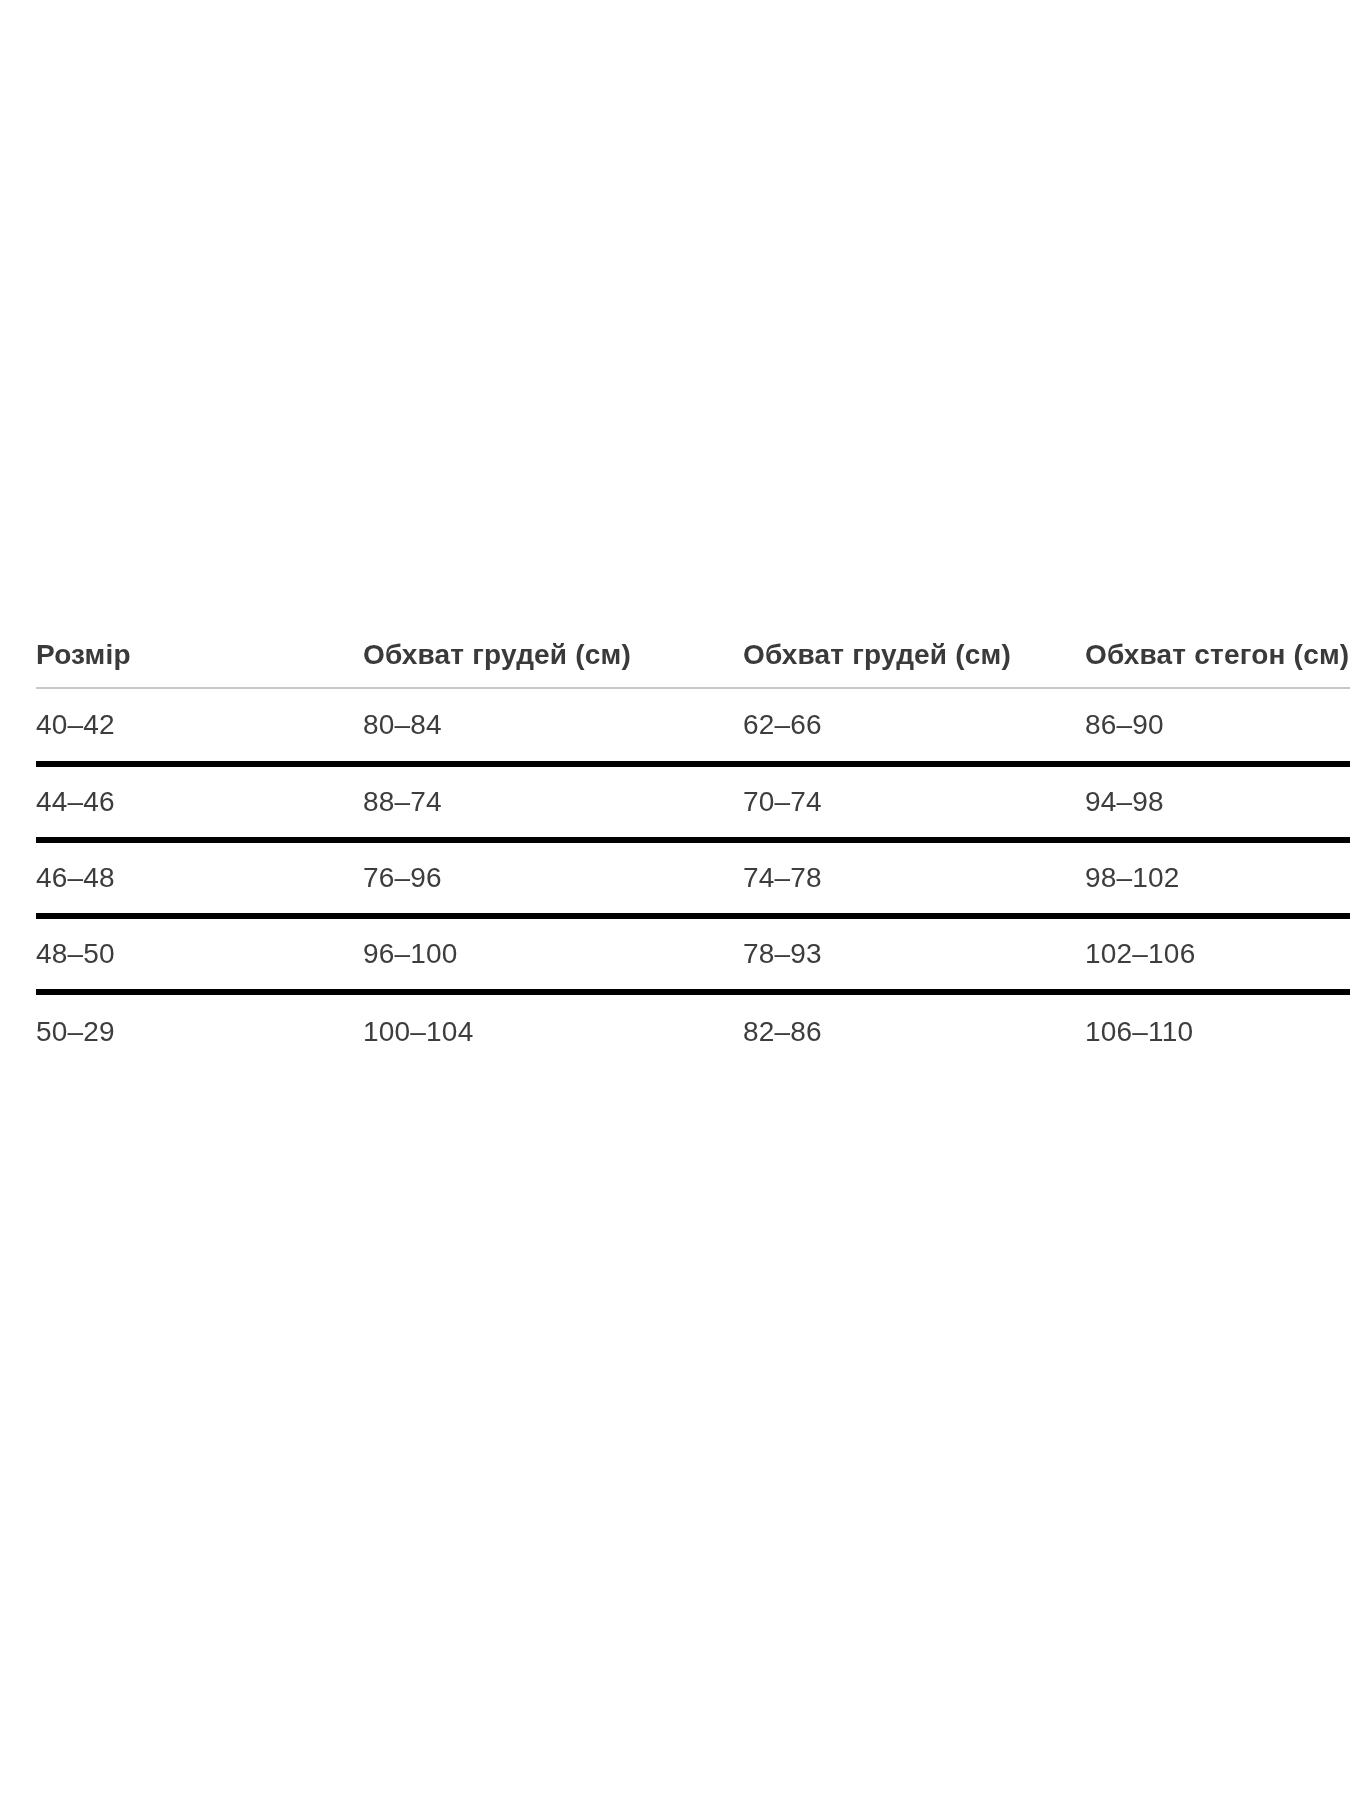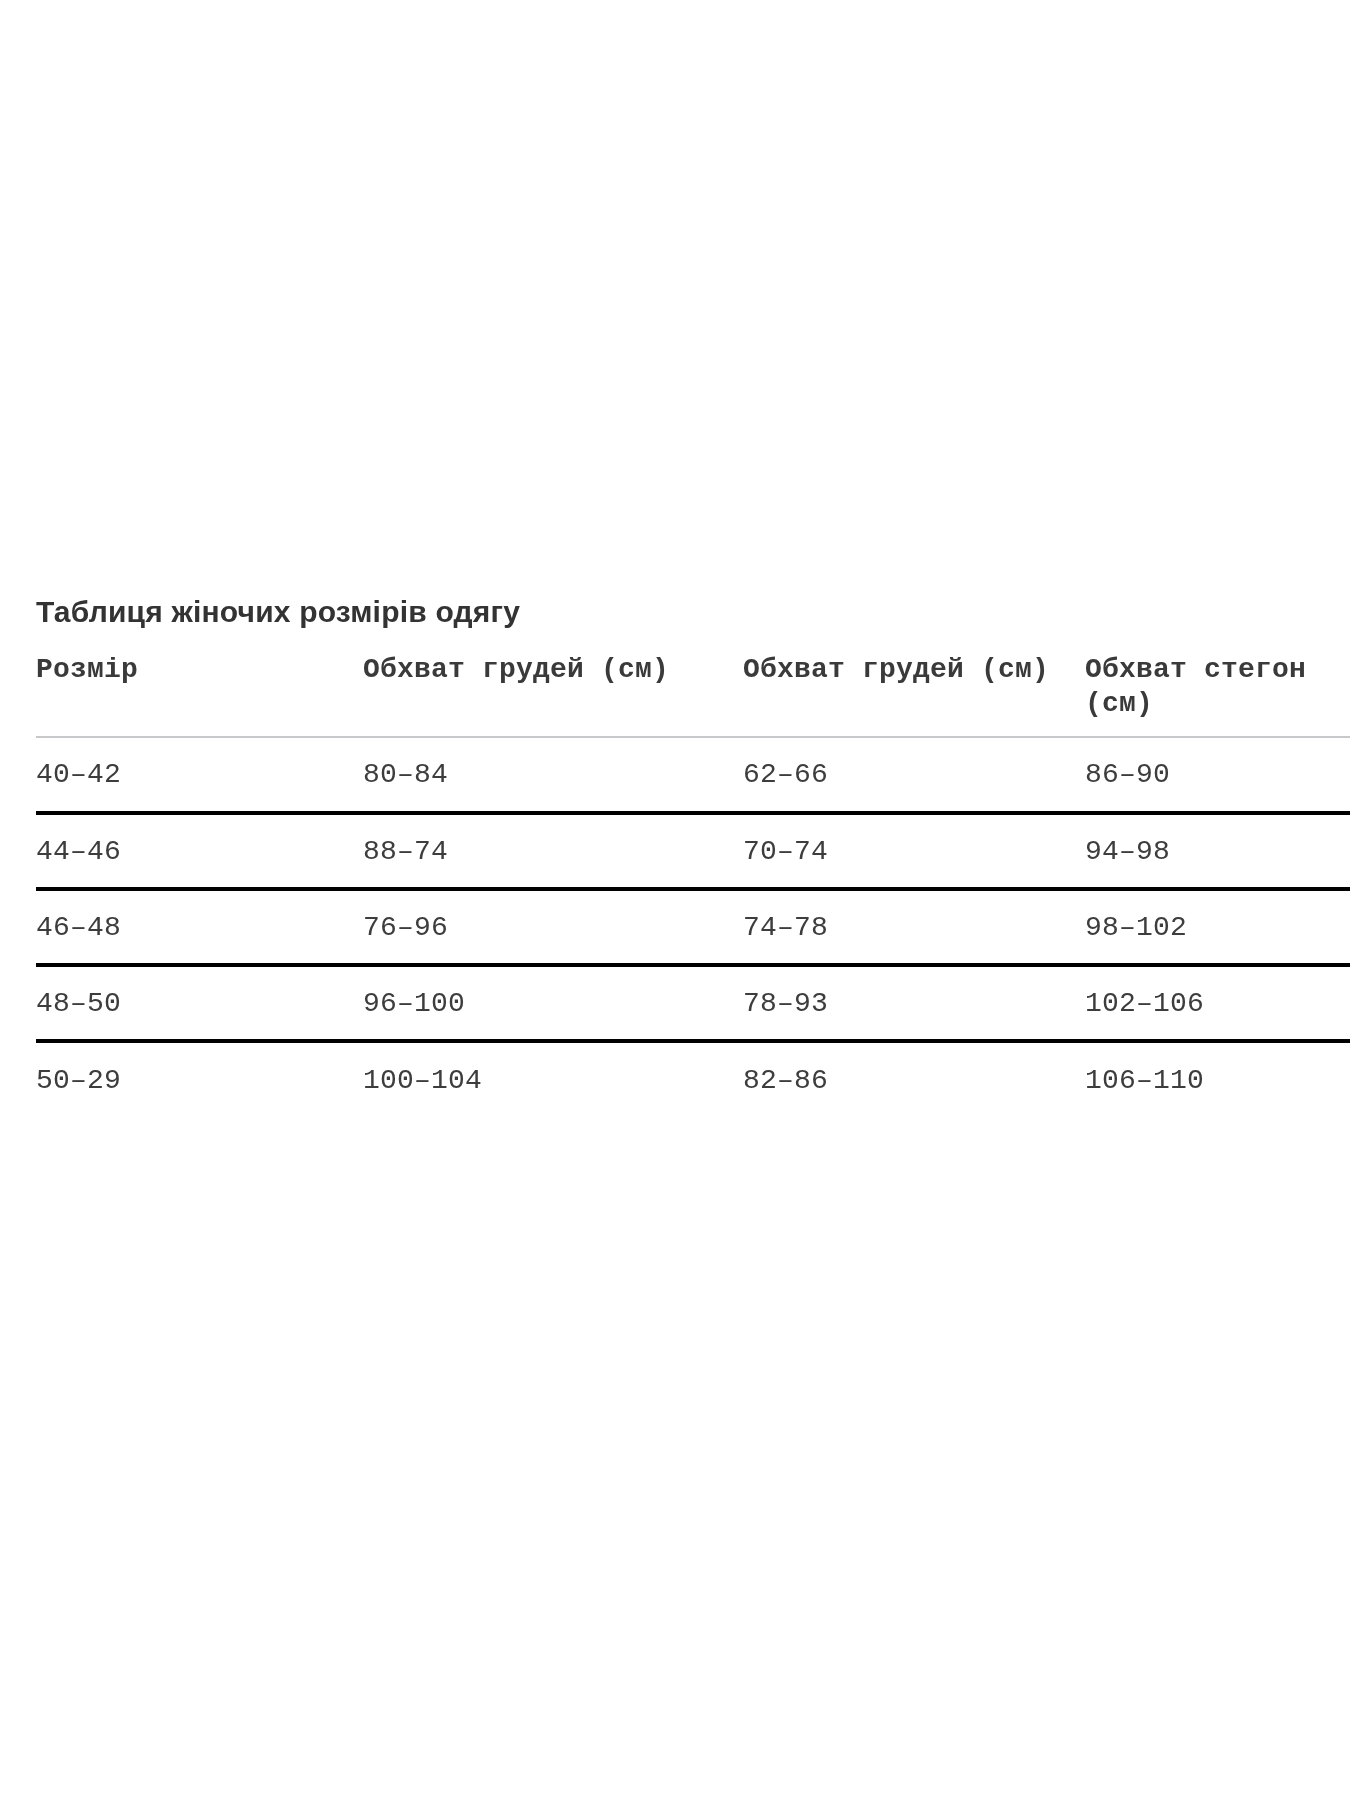--- a/index.html
+++ b/index.html
@@ -19,24 +19,23 @@
   }
   .page-title {
     font-size: 30px;
     line-height: 30px;
     font-weight: 700;
     color: #333333;
     letter-spacing: 0.2px;
   }
   table.size-table {
     width: 1314px;
-    margin-top: 26px;
+    margin-top: 41px;
     border-collapse: collapse;
     table-layout: fixed;
-    font-family: Liberation Mono, monospace;
   }
   col.c1 { width: 327px; }
   col.c2 { width: 380px; }
   col.c3 { width: 342px; }
   col.c4 { width: 265px; }
   .size-table th {
     text-align: left;
     vertical-align: top;
     font-size: 28px;
     line-height: 34px;
@@ -48,28 +47,27 @@
   }
   .size-table td {
     height: 76px;
     vertical-align: middle;
     font-size: 28px;
     font-weight: 400;
     color: #3d3d3d;
     padding: 0;
     letter-spacing: 0.2px;
   }
-  .size-table tbody tr { border-bottom: 4px solid #000000; }
+  .size-table tbody tr { border-bottom: 6px solid #000000; }
   .size-table tbody tr:last-child { border-bottom: none; }
 </style>
 </head>
 <body>
 
 <div class="content">
-  <h2 class="page-title">Таблиця жіночих розмірів одягу</h2>
 
   <table class="size-table">
     <colgroup>
       <col class="c1">
         <col class="c2">
         <col class="c3">
         <col class="c4">
     </colgroup>
     <thead>
       <tr>

